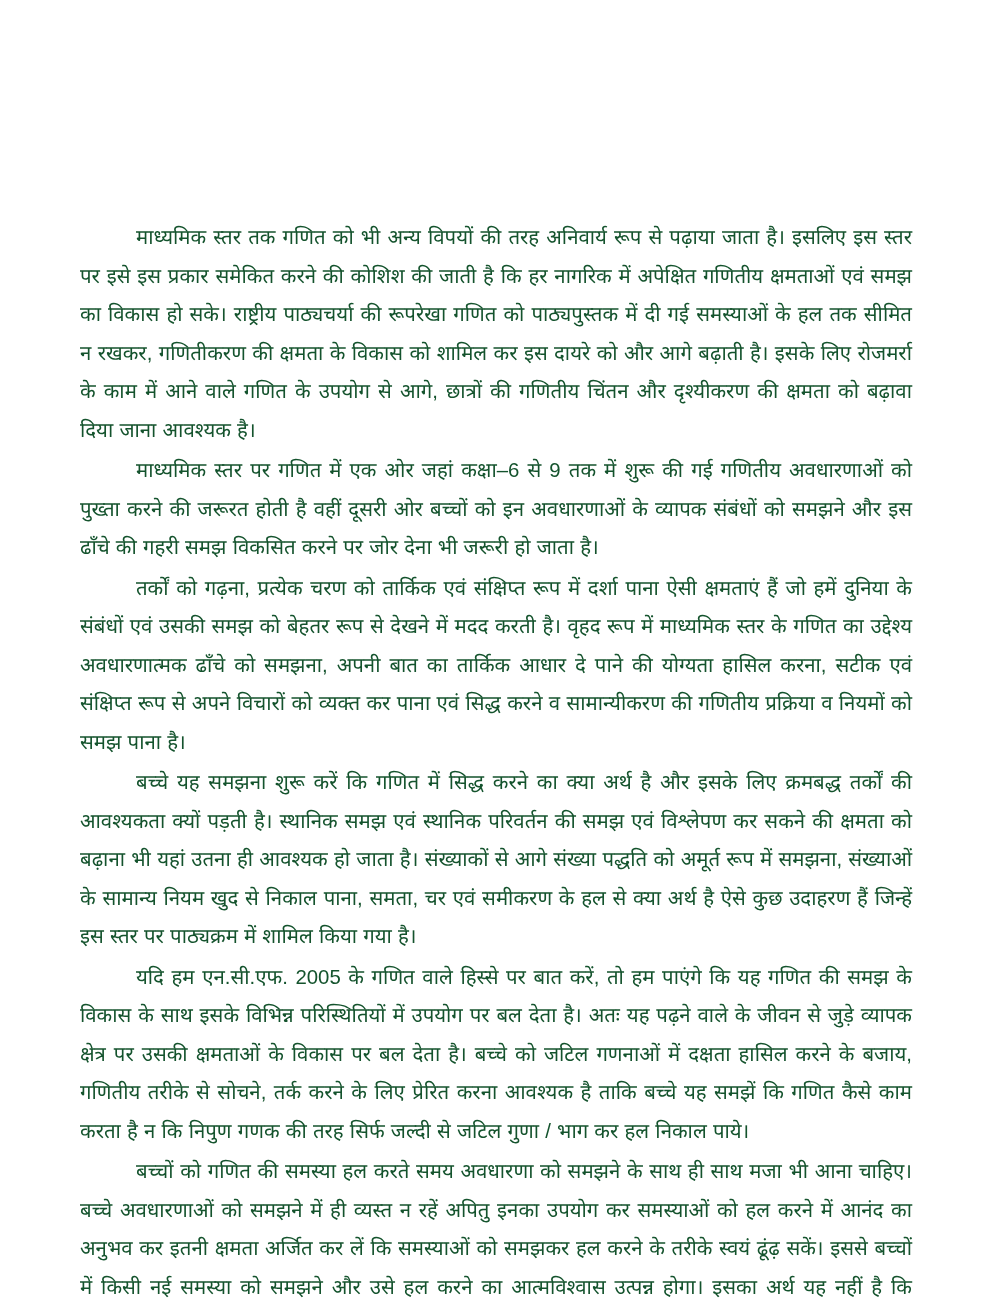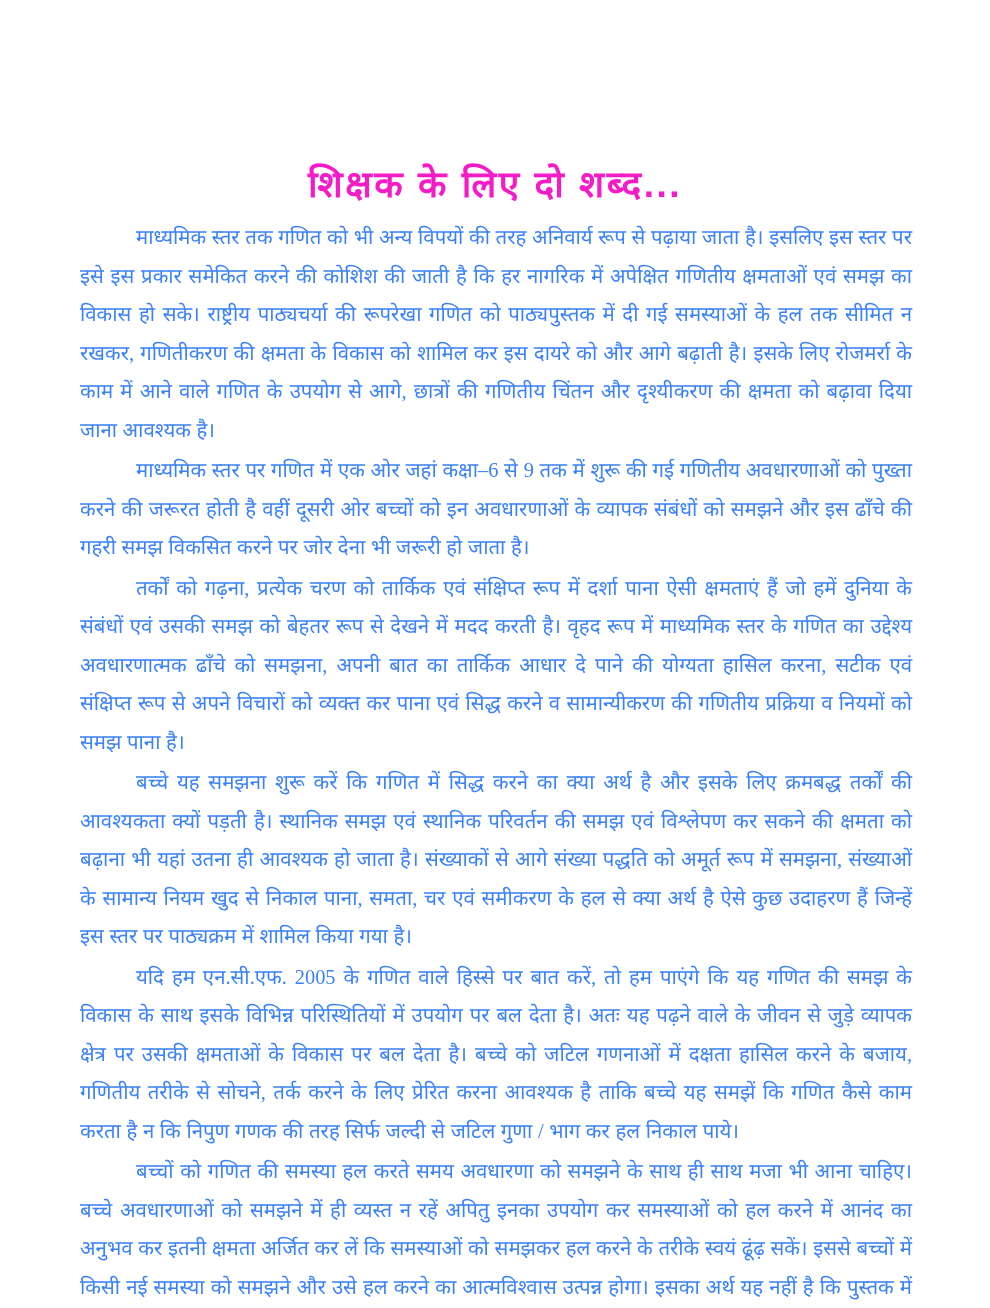--- a/index.html
+++ b/index.html
@@ -40,36 +40,35 @@
     left: 80px;
     top: 218px;
     width: 832px;
   }
   p.para {
     margin: 0 0 2px 0;
     padding: 0;
     text-align: justify;
     text-justify: inter-word;
     text-indent: 56px;
-    font-family: Liberation Serif, serif;
+    font-family: Liberation Sans, sans-serif;
     font-size: 20.4px;
     line-height: 38.5px;
-    color: #3b82f6;
+    color: #14532d;
     word-spacing: 0.5px;
   }
   p.para:last-child {
     margin-bottom: 0;
   }
 </style>
 </head>
 <body>
 
 <div class="page">
 
-  <h1 class="doc-title">शिक्षक के लिए दो शब्द...</h1>
 
   <div class="body-text">
 
     <p class="para">माध्यमिक स्तर तक गणित को भी अन्य विपयों की तरह अनिवार्य रूप से पढ़ाया जाता है। इसलिए इस स्तर पर इसे इस प्रकार समेकित करने की कोशिश की जाती है कि हर नागरिक में अपेक्षित गणितीय क्षमताओं एवं समझ का विकास हो सके। राष्ट्रीय पाठ्यचर्या की रूपरेखा गणित को पाठ्यपुस्तक में दी गई समस्याओं के हल तक सीमित न रखकर, गणितीकरण की क्षमता के विकास को शामिल कर इस दायरे को और आगे बढ़ाती है। इसके लिए रोजमर्रा के काम में आने वाले गणित के उपयोग से आगे, छात्रों की गणितीय चिंतन और दृश्यीकरण की क्षमता को बढ़ावा दिया जाना आवश्यक है।</p>
 
     <p class="para">माध्यमिक स्तर पर गणित में एक ओर जहां कक्षा–6 से 9 तक में शुरू की गई गणितीय अवधारणाओं को पुख्ता करने की जरूरत होती है वहीं दूसरी ओर बच्चों को इन अवधारणाओं के व्यापक संबंधों को समझने और इस ढाँचे की गहरी समझ विकसित करने पर जोर देना भी जरूरी हो जाता है।</p>
 
     <p class="para">तर्कों को गढ़ना, प्रत्येक चरण को तार्किक एवं संक्षिप्त रूप में दर्शा पाना ऐसी क्षमताएं हैं जो हमें दुनिया के संबंधों एवं उसकी समझ को बेहतर रूप से देखने में मदद करती है। वृहद रूप में माध्यमिक स्तर के गणित का उद्देश्य अवधारणात्मक ढाँचे को समझना, अपनी बात का तार्किक आधार दे पाने की योग्यता हासिल करना, सटीक एवं संक्षिप्त रूप से अपने विचारों को व्यक्त कर पाना एवं सिद्ध करने व सामान्यीकरण की गणितीय प्रक्रिया व नियमों को समझ पाना है।</p>
 
     <p class="para">बच्चे यह समझना शुरू करें कि गणित में सिद्ध करने का क्या अर्थ है और इसके लिए क्रमबद्ध तर्कों की आवश्यकता क्यों पड़ती है। स्थानिक समझ एवं स्थानिक परिवर्तन की समझ एवं विश्लेपण कर सकने की क्षमता को बढ़ाना भी यहां उतना ही आवश्यक हो जाता है। संख्याकों से आगे संख्या पद्धति को अमूर्त रूप में समझना, संख्याओं के सामान्य नियम खुद से निकाल पाना, समता, चर एवं समीकरण के हल से क्या अर्थ है ऐसे कुछ उदाहरण हैं जिन्हें इस स्तर पर पाठ्यक्रम में शामिल किया गया है।</p>

